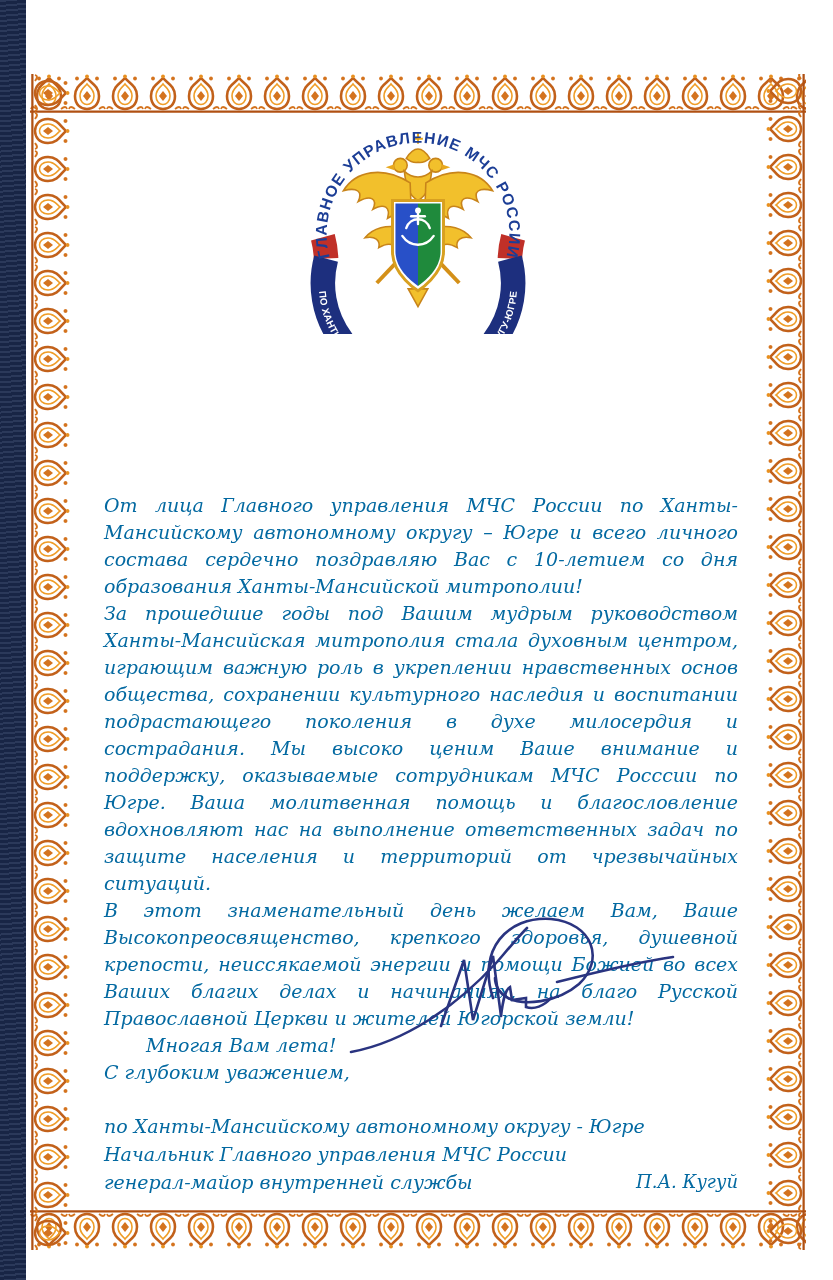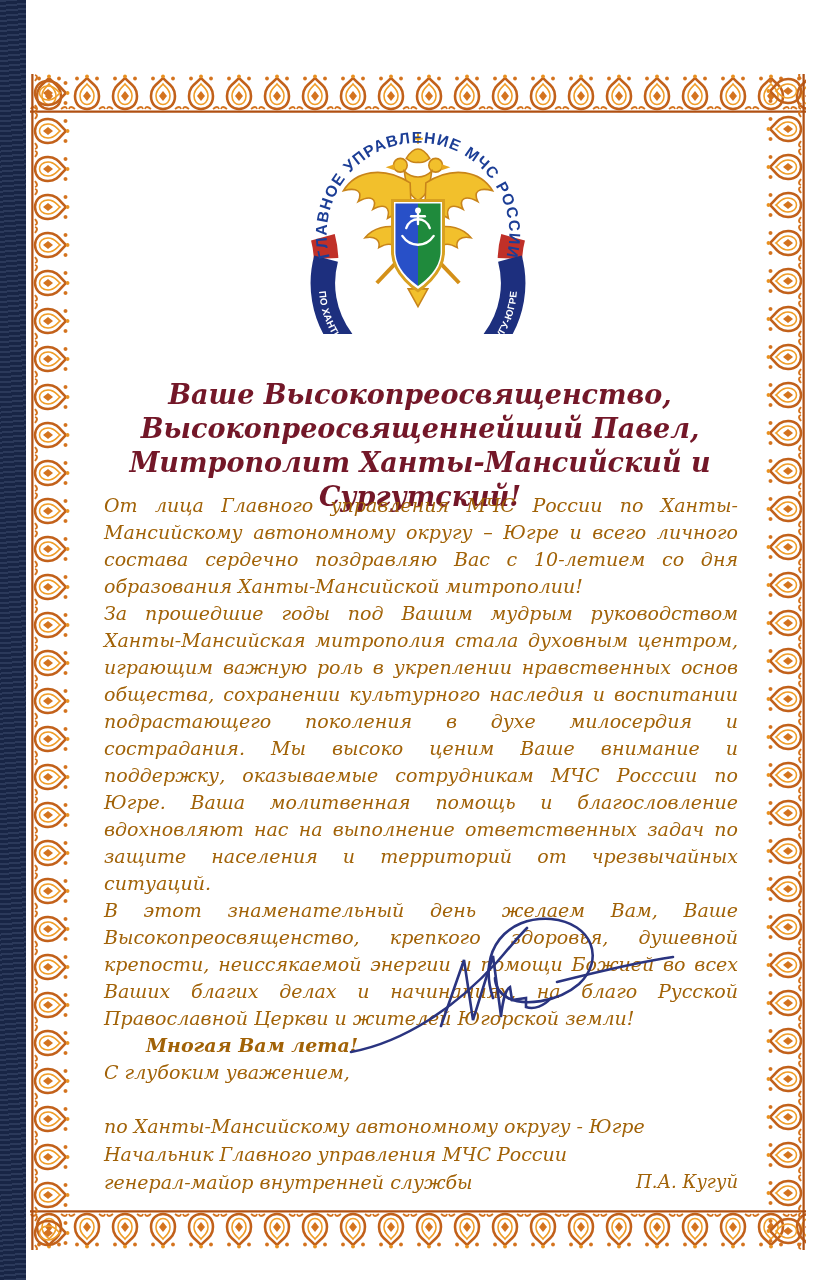--- a/index.html
+++ b/index.html
@@ -24,24 +24,24 @@
   
   .emblem{position:absolute;left:300px;top:126px;width:236px;height:208px;}
   
   .title{
     position:absolute;left:90px;top:378px;width:660px;text-align:center;
     font-style:italic;font-weight:600;font-size:27px;line-height:34px;
   }
   
   .letter{
     position:absolute;left:104px;top:492px;width:634px;
-    font-style:italic;font-size:19px;line-height:27px;color:#a16207;
+    font-style:italic;font-size:19px;line-height:27px;color:#0369a1;
   }
   .letter p{margin:0;text-align:justify;}
-  .toast{margin-top:18px;padding-left:42px;font-weight:bold;}
+  .toast{margin-top:18px;padding-left:42px;}
   .closing{margin-top:28px;}
   .closing span{text-underline-offset:4px;text-decoration-thickness:1.5px;}
   .sigblock{margin-top:26px;line-height:28px;position:relative;}
   .sigrow{display:flex;justify-content:space-between;align-items:flex-end;}
   .signame{font-size:18px;white-space:nowrap;}
   .autograph{position:absolute;left:345px;top:908px;width:330px;height:150px;pointer-events:none;}
   .hiddendefs{position:absolute;width:0;height:0;overflow:hidden;}
 </style>
 </head>
 <body>
@@ -139,25 +139,20 @@
       <use href="#bandB" stroke="#1d2f7e" stroke-width="25" fill="none"></use>
     </g>
     <text font-family="Liberation Sans, sans-serif" font-weight="bold" font-size="16" letter-spacing="1.2" fill="#1c3e96">
       <textPath href="#arcT" startOffset="50%" text-anchor="middle">ГЛАВНОЕ УПРАВЛЕНИЕ МЧС РОССИИ</textPath>
     </text>
     <text font-family="Liberation Sans, sans-serif" font-weight="bold" font-size="10" letter-spacing="0.2" fill="#ffffff">
       <textPath href="#arcB" startOffset="50%" text-anchor="middle">ПО ХАНТЫ-МАНСИЙСКОМУ АВТОНОМНОМУ ОКРУГУ-ЮГРЕ</textPath>
     </text>
   </svg>
 
-  <div class="title" style="color:#731728;">
-    <div>Ваше Высокопреосвященство,</div>
-    <div>Высокопреосвященнейший Павел,</div>
-    <div>Митрополит Ханты-Мансийский и Сургутский!</div>
-  </div>
 
   <div class="letter">
     <p>От лица Главного управления МЧС России по Ханты-Мансийскому автономному округу – Югре и всего личного состава сердечно поздравляю Вас с 10-летием со дня образования Ханты-Мансийской митрополии!</p>
     <p>За прошедшие годы под Вашим мудрым руководством Ханты-Мансийская митрополия стала духовным центром, играющим важную роль в укреплении нравственных основ общества, сохранении культурного наследия и воспитании подрастающего поколения в духе милосердия и сострадания. Мы высоко ценим Ваше внимание и поддержку, оказываемые сотрудникам МЧС Росссии по Югре. Ваша молитвенная помощь и благословление вдохновляют нас на выполнение ответственных задач по защите населения и территорий от чрезвычайных ситуаций.</p>
     <p>В этот знаменательный день желаем Вам, Ваше Высокопреосвященство, крепкого здоровья, душевной крепости, неиссякаемой энергии и помощи Божией во всех Ваших благих делах и начинаниях, на благо Русской Православной Церкви и жителей Югорской земли!</p>
     <p class="toast">Многая Вам лета!</p>
     <p class="closing">
       <span>С глубоким уважением,</span>
     </p>
     <div class="sigblock">

